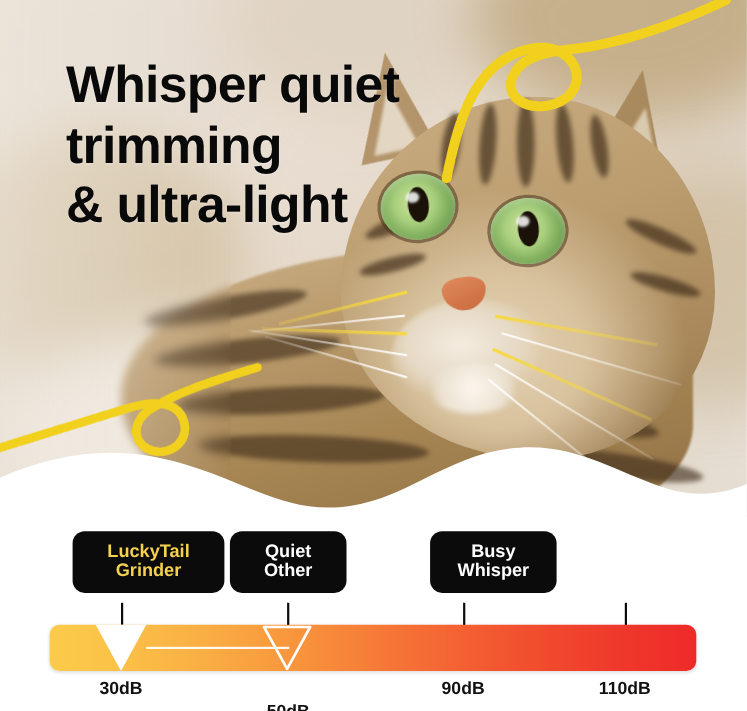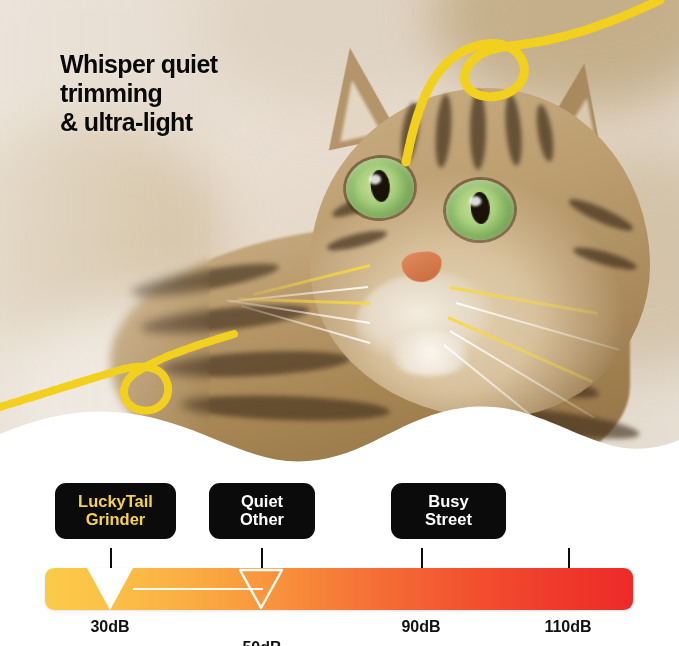--- a/index.html
+++ b/index.html
@@ -143,21 +143,21 @@
 
   
   .squiggle { position:absolute; pointer-events:none; }
   #squiggle-top  { left:372px; top:-8px;  width:300px; height:200px; }
   #squiggle-left { left:-10px; top:288px; width:250px; height:150px; }
 
   
   #headline {
     position:absolute; left:60px; top:50px; width:320px;
     color:#090909;
-    font-size:25px; font-weight:800; line-height:1.16;
+    font-size:47px; font-weight:800; line-height:1.16;
     letter-spacing:-.6px;
     text-shadow:0 1px 2px rgba(255,255,255,.35);
   }
   #headline .ln { display:block; white-space:nowrap; }
 
   
   #wave { position:absolute; left:0; top:382px; width:679px; height:110px; }
 
   
   #chart { position:absolute; left:0; top:470px; width:679px; height:176px; background:#fff; }
@@ -304,36 +304,36 @@
   </div>
 
   <svg id="wave" viewBox="0 0 679 110" preserveAspectRatio="none">
     <path d="M0 52 C 58 28, 108 22, 168 40 C 228 58, 262 86, 318 78
              C 372 70, 404 34, 462 26 C 520 18, 556 46, 606 62
              C 636 71, 660 66, 679 58 L679 110 L0 110 Z" fill="#ffffff"></path>
   </svg>
 
   <div id="chart">
 
-    <div class="badge brand" style="left:55px; width:121px;">
+    <div class="badge brand" style="left:66px; width:138px;">
       <span class="b-txt">
         <span>LuckyTail</span>
         <span>Grinder</span>
       </span>
     </div>
     <div class="badge" style="left:209px; width:106px;">
       <span class="b-txt">
         <span>Quiet</span>
         <span>Other</span>
       </span>
     </div>
     <div class="badge" style="left:364px; width:115px;margin-left:27px;">
       <span class="b-txt">
         <span>Busy</span>
-        <span>Street</span>
+        <span>Whisper</span>
       </span>
     </div>
 
     <div class="connector" style="left:110px; top:78px; height:21px;"></div>
     <div class="connector" style="left:261px; top:78px; height:21px;"></div>
     <div class="connector" style="left:421px; top:78px; height:21px;"></div>
     <div class="connector" style="left:568px; top:78px; height:21px;"></div>
 
     <div id="bar">
       <div class="link-line" style="left:88px; top:20px; width:130px;"></div>

